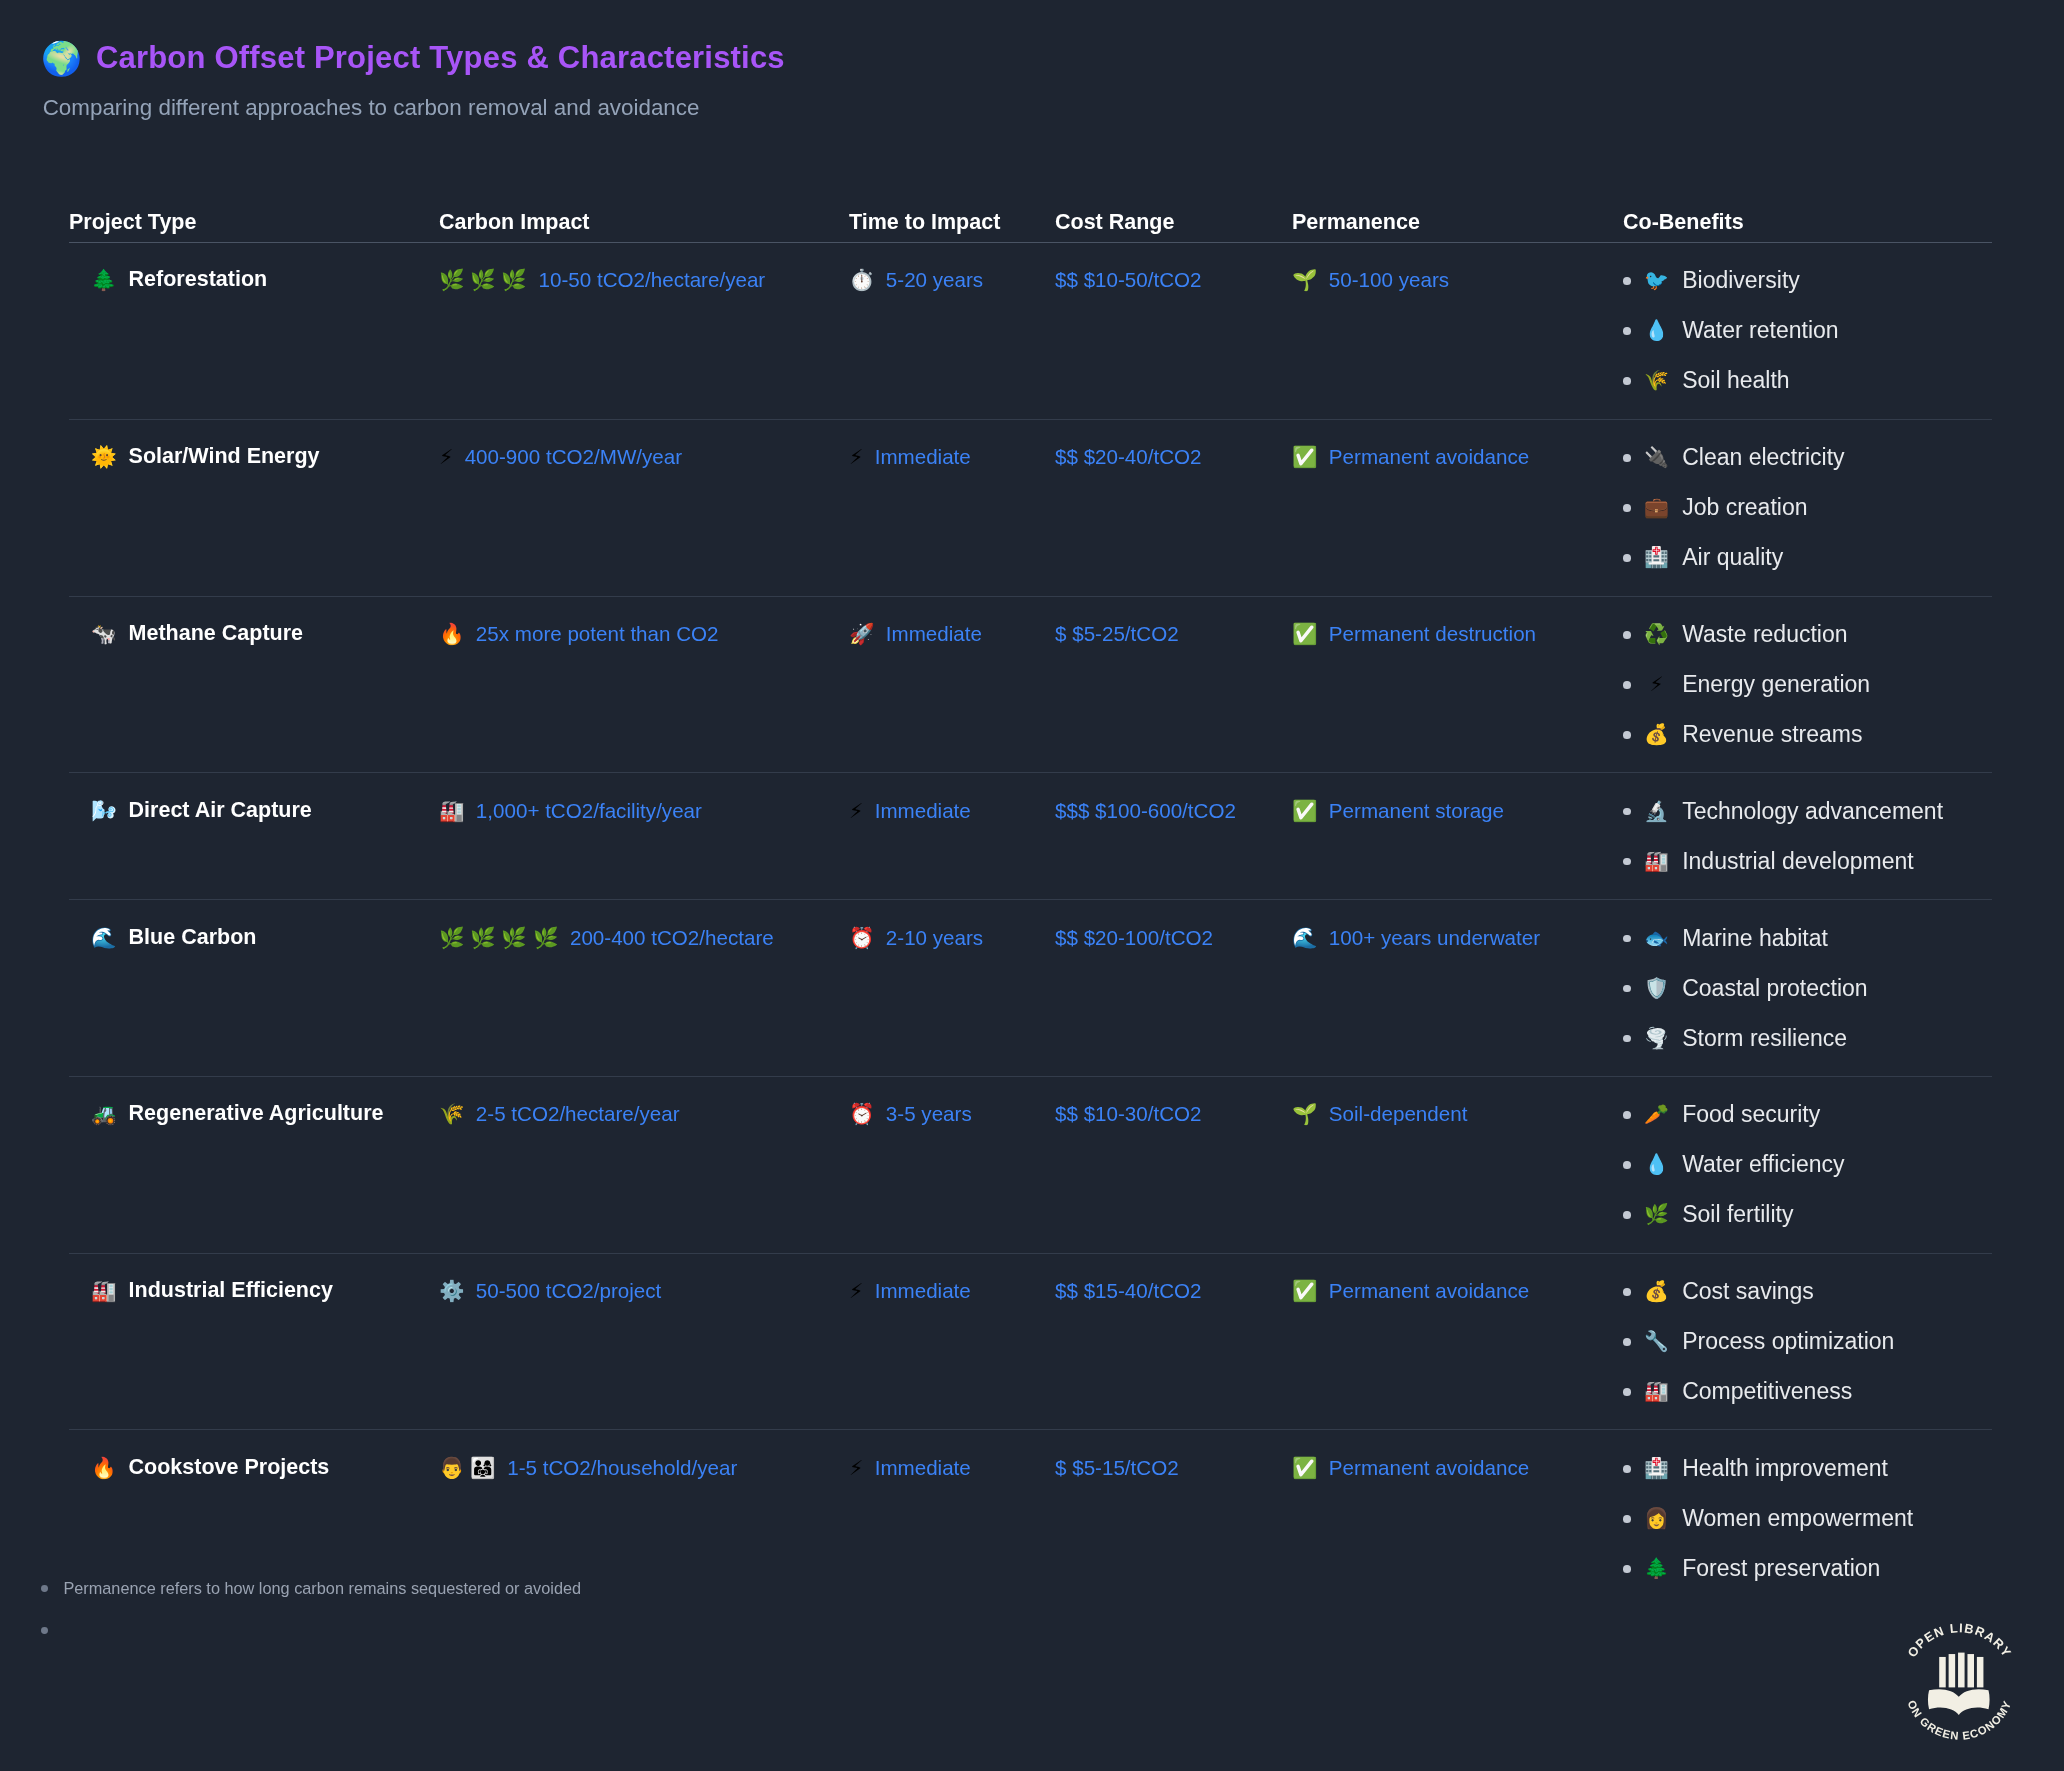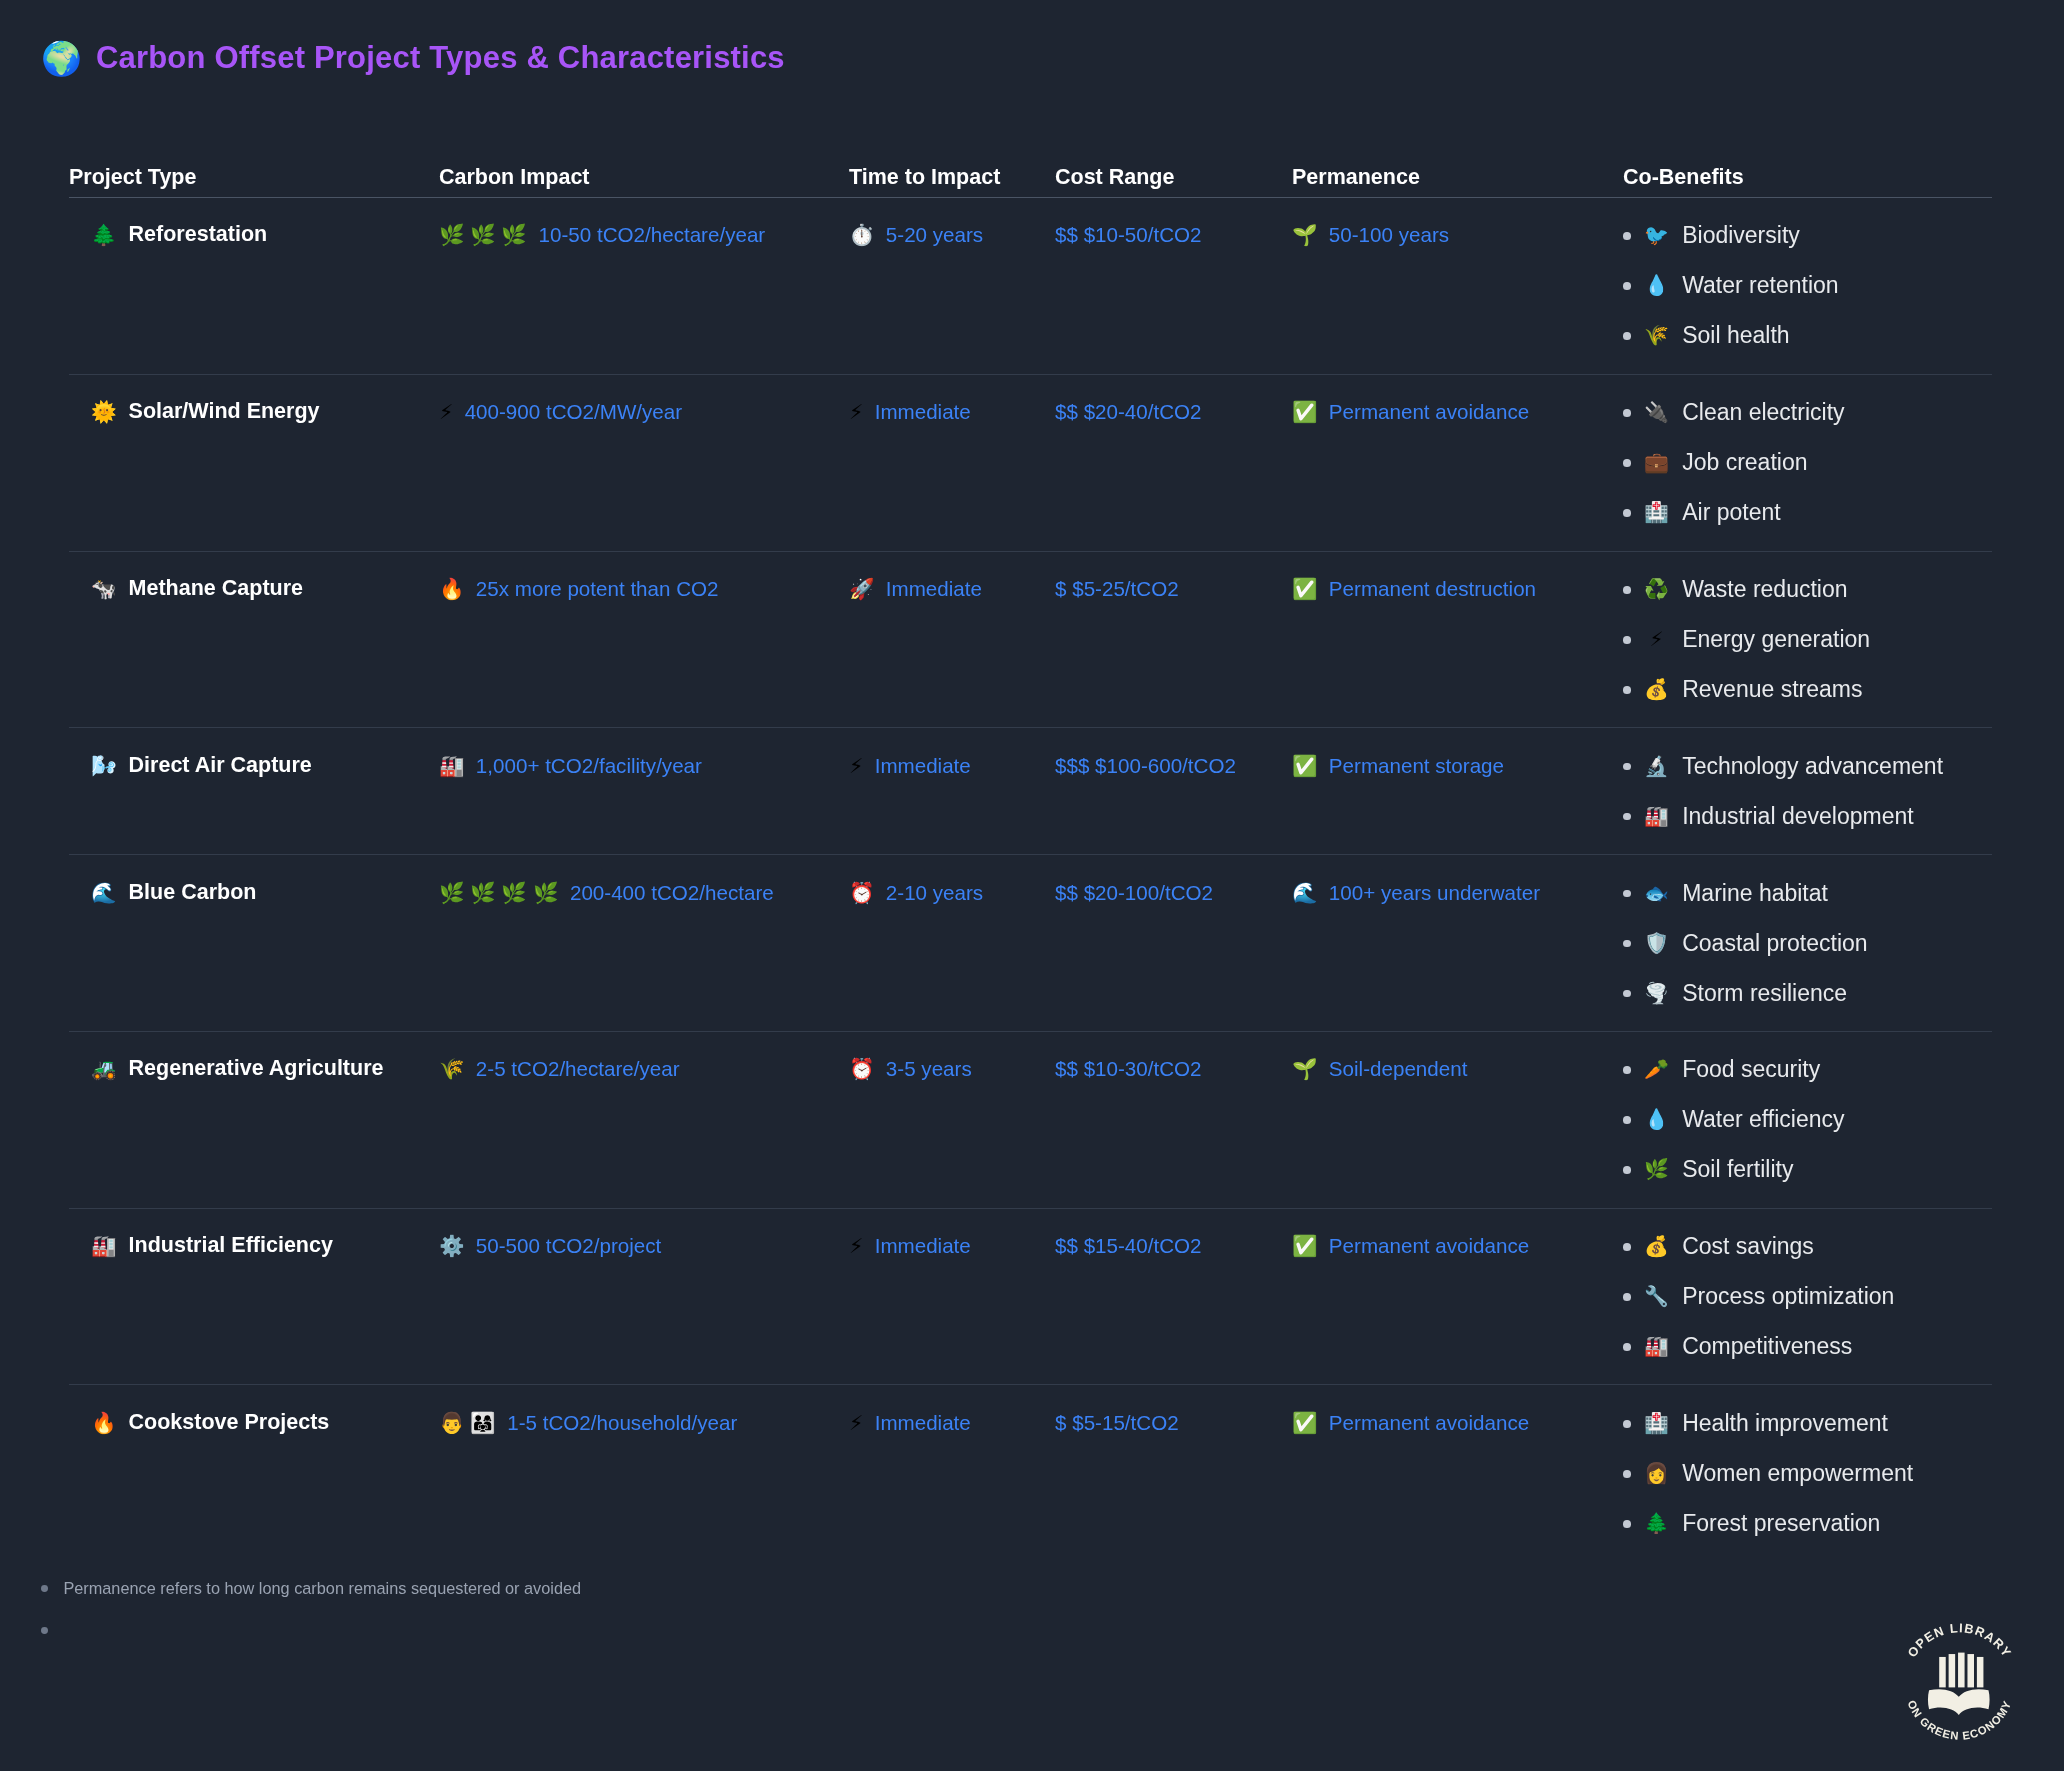--- a/index.html
+++ b/index.html
@@ -117,20 +117,21 @@
 </head>
 <body>
 
 <div class="page">
 
   <div class="header">
     <div class="title-row">
       <span class="globe-icon">🌍</span>
       <span class="title">Carbon Offset Project Types &amp; Characteristics</span>
     </div>
+    <div class="subtitle">Comparing different approaches to carbon removal and avoidance</div>
   </div>
 
   <div class="table">
     <div class="thead">
       <div class="th c-type">Project Type</div>
       <div class="th c-impact">Carbon Impact</div>
       <div class="th c-time">Time to Impact</div>
       <div class="th c-cost">Cost Range</div>
       <div class="th c-perm">Permanence</div>
       <div class="th c-bene">Co-Benefits</div>
@@ -201,21 +202,21 @@
               <span class="blabel">Clean electricity</span>
             </div>
             <div class="benefit">
               <span class="bdot"></span>
               <span class="bico">💼</span>
               <span class="blabel">Job creation</span>
             </div>
             <div class="benefit">
               <span class="bdot"></span>
               <span class="bico">🏥</span>
-              <span class="blabel">Air potent</span>
+              <span class="blabel">Air quality</span>
             </div>
           </div>
         </div>
         <div class="trow">
           <div class="cell c-type type-pad">
             <span class="proj-emoji">🐄</span>
             <span class="proj-name">Methane Capture</span>
           </div>
           <div class="cell c-impact">
             <span class="cell-ico">🔥</span>

